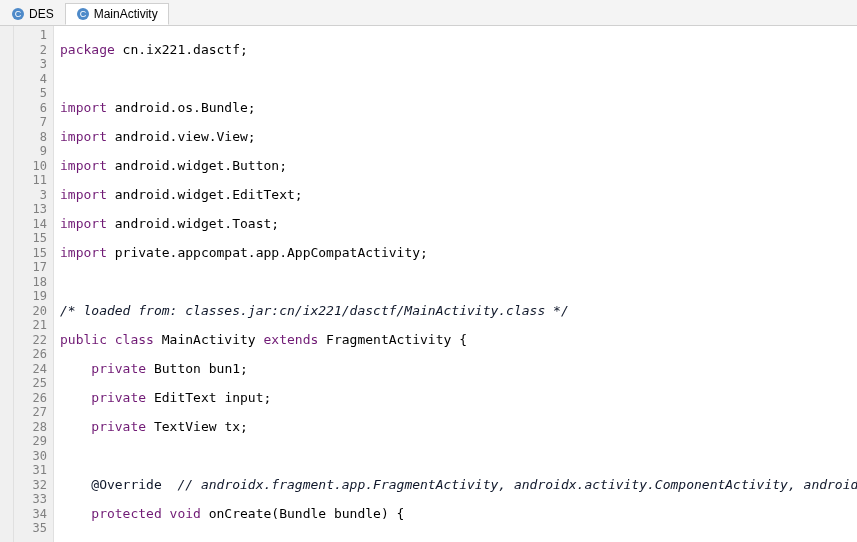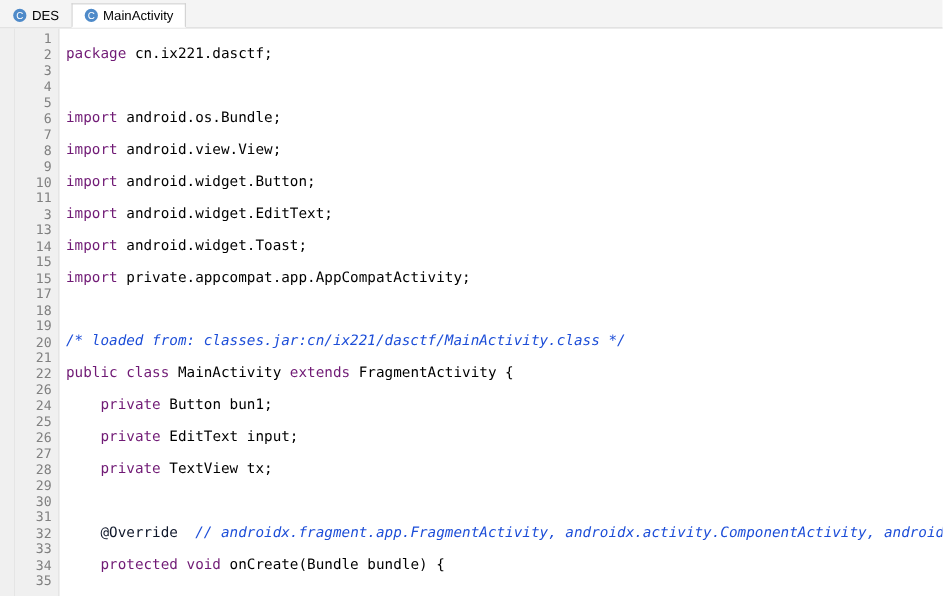--- a/index.html
+++ b/index.html
@@ -6,21 +6,21 @@
 body { font-family: "Consolas", "Monaco", monospace; font-size: 13px; background: #fff; color: #000; width: 857px; height: 542px; overflow: hidden; position: relative; }
 .tabs { display: flex; background: #f4f4f4; border-bottom: 1px solid #d0d0d0; height: 26px; padding-top: 3px; }
 .tab { display: flex; align-items: center; padding: 3px 10px; border: 1px solid transparent; cursor: pointer; gap: 4px; font-family: Arial, sans-serif; font-size: 12px; }
 .tab.active { background: #fff; border: 1px solid #d0d0d0; border-bottom: 1px solid #fff; }
 .tab-icon { width: 14px; height: 14px; display: inline-block; }
 .editor { display: flex; background: #fff; }
 .breakpoint-gutter { width: 14px; background: #f0f0f0; border-right: 1px solid #e0e0e0; }
 .gutter { width: 40px; background: #f0f0f0; border-right: 1px solid #e0e0e0; text-align: right; padding-right: 6px; color: #808080; line-height: 14.5px; padding-top: 2px; font-size: 12px; }
 .code-area { flex: 1; padding-top: 2px; padding-left: 6px; line-height: 14.5px; white-space: pre; overflow: hidden; position: relative; }
 .kw { color: #701a75; font-weight: normal; }
-.com { color: #1d4ed8; font-style: italic; margin-top: 12px; }
+.com { color: #0f172a; font-style: italic; margin-top: 12px; }
 .ann { color: #0f172a; }
 .overlay { position: absolute; pointer-events: none; }
 </style>
 </head>
 <body>
 
 <div class="tabs">
   <div class="tab">
     <span class="tab-icon">
       <svg viewBox="0 0 14 14">

